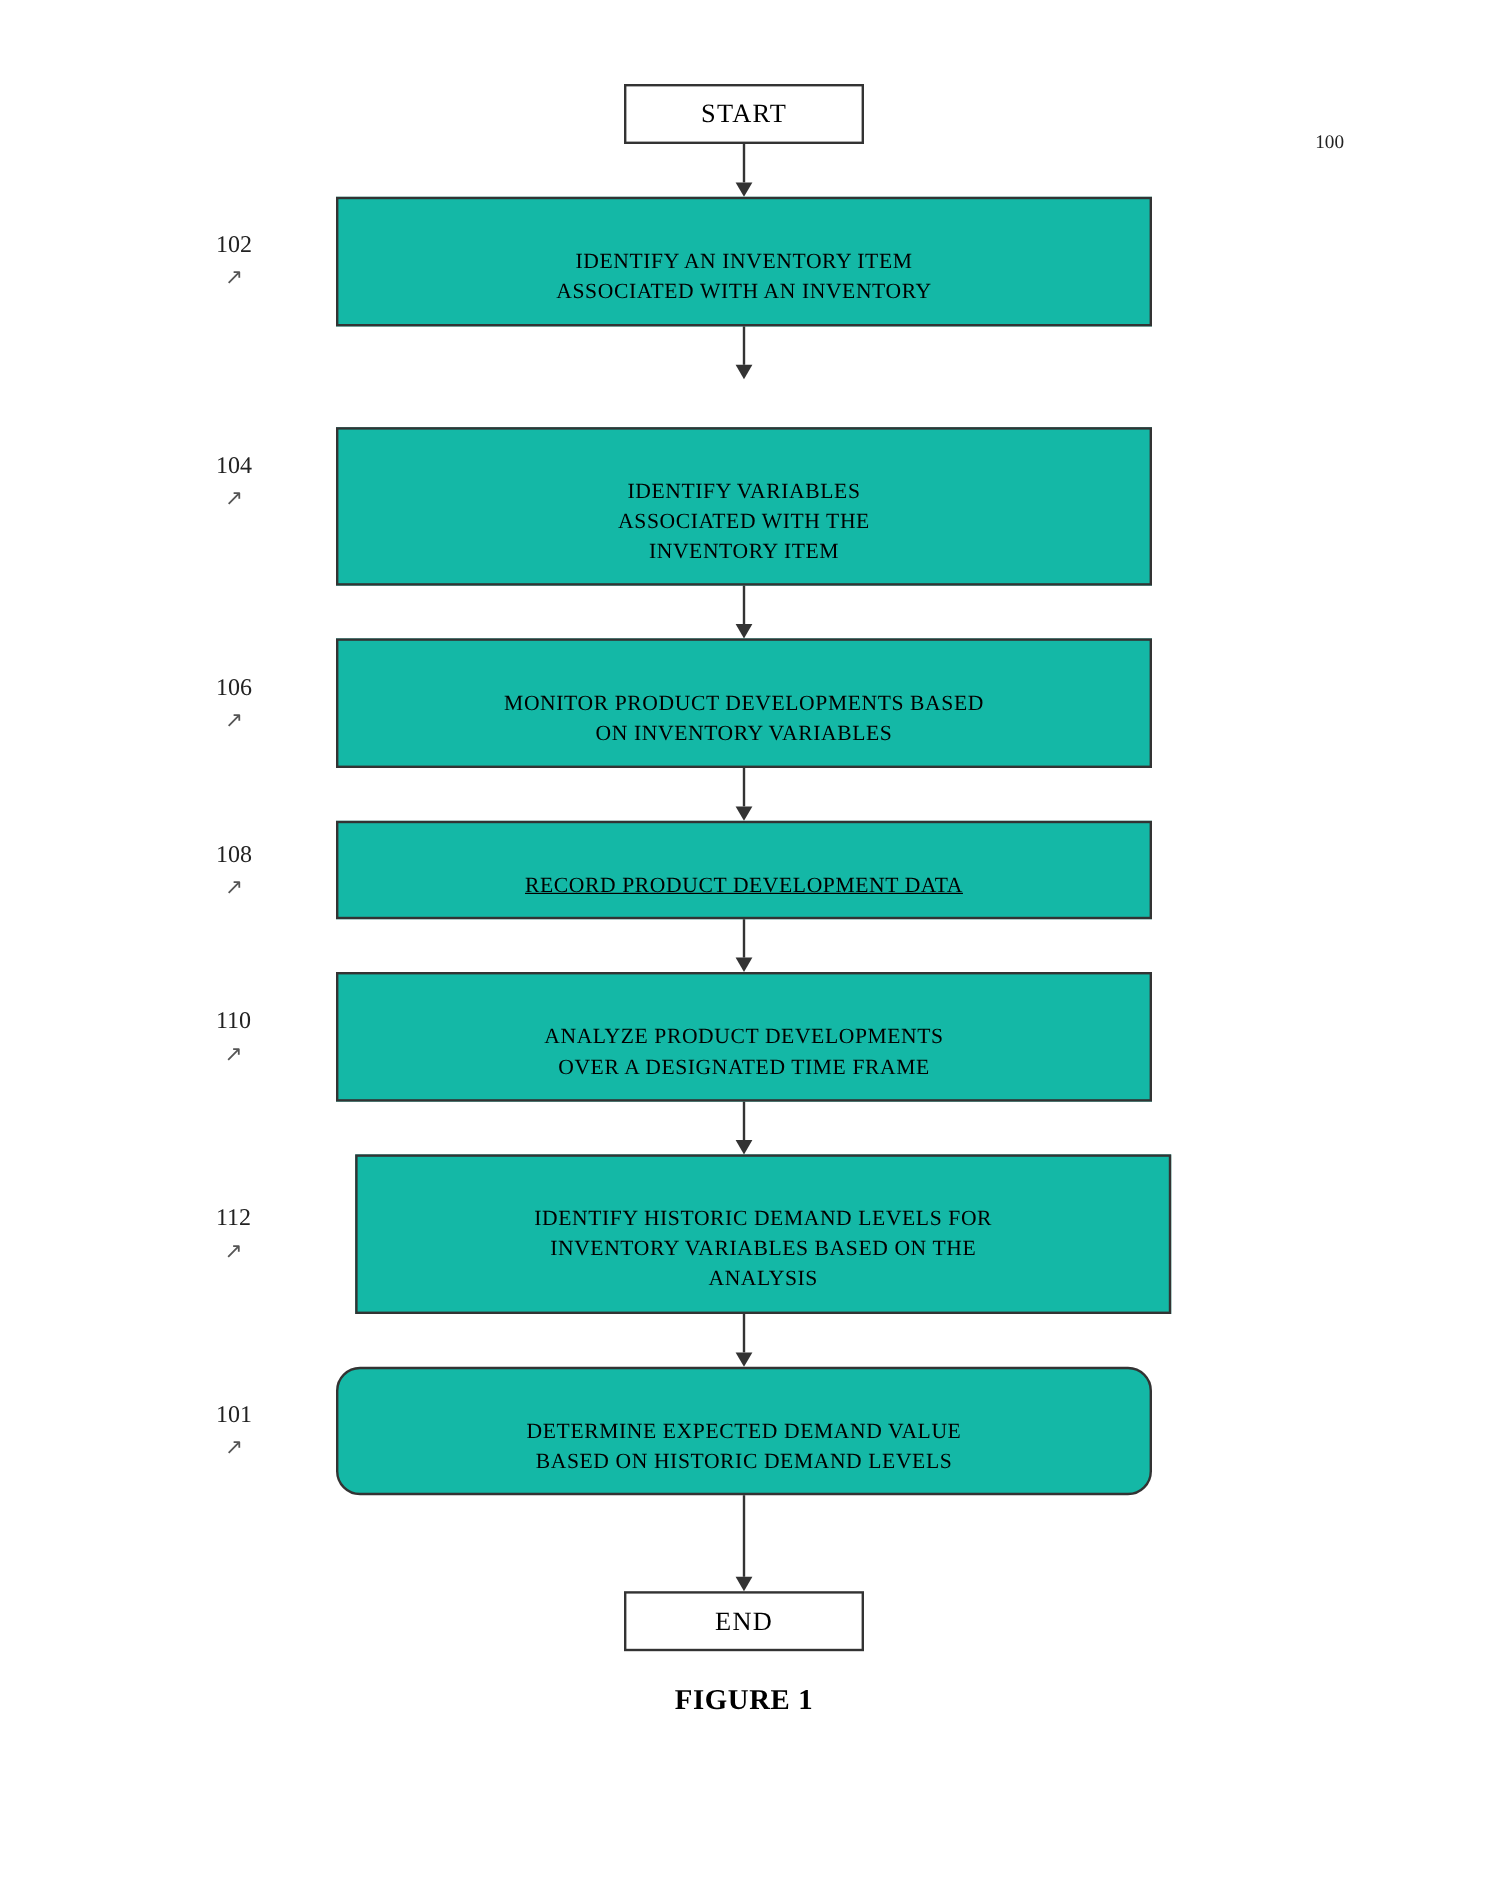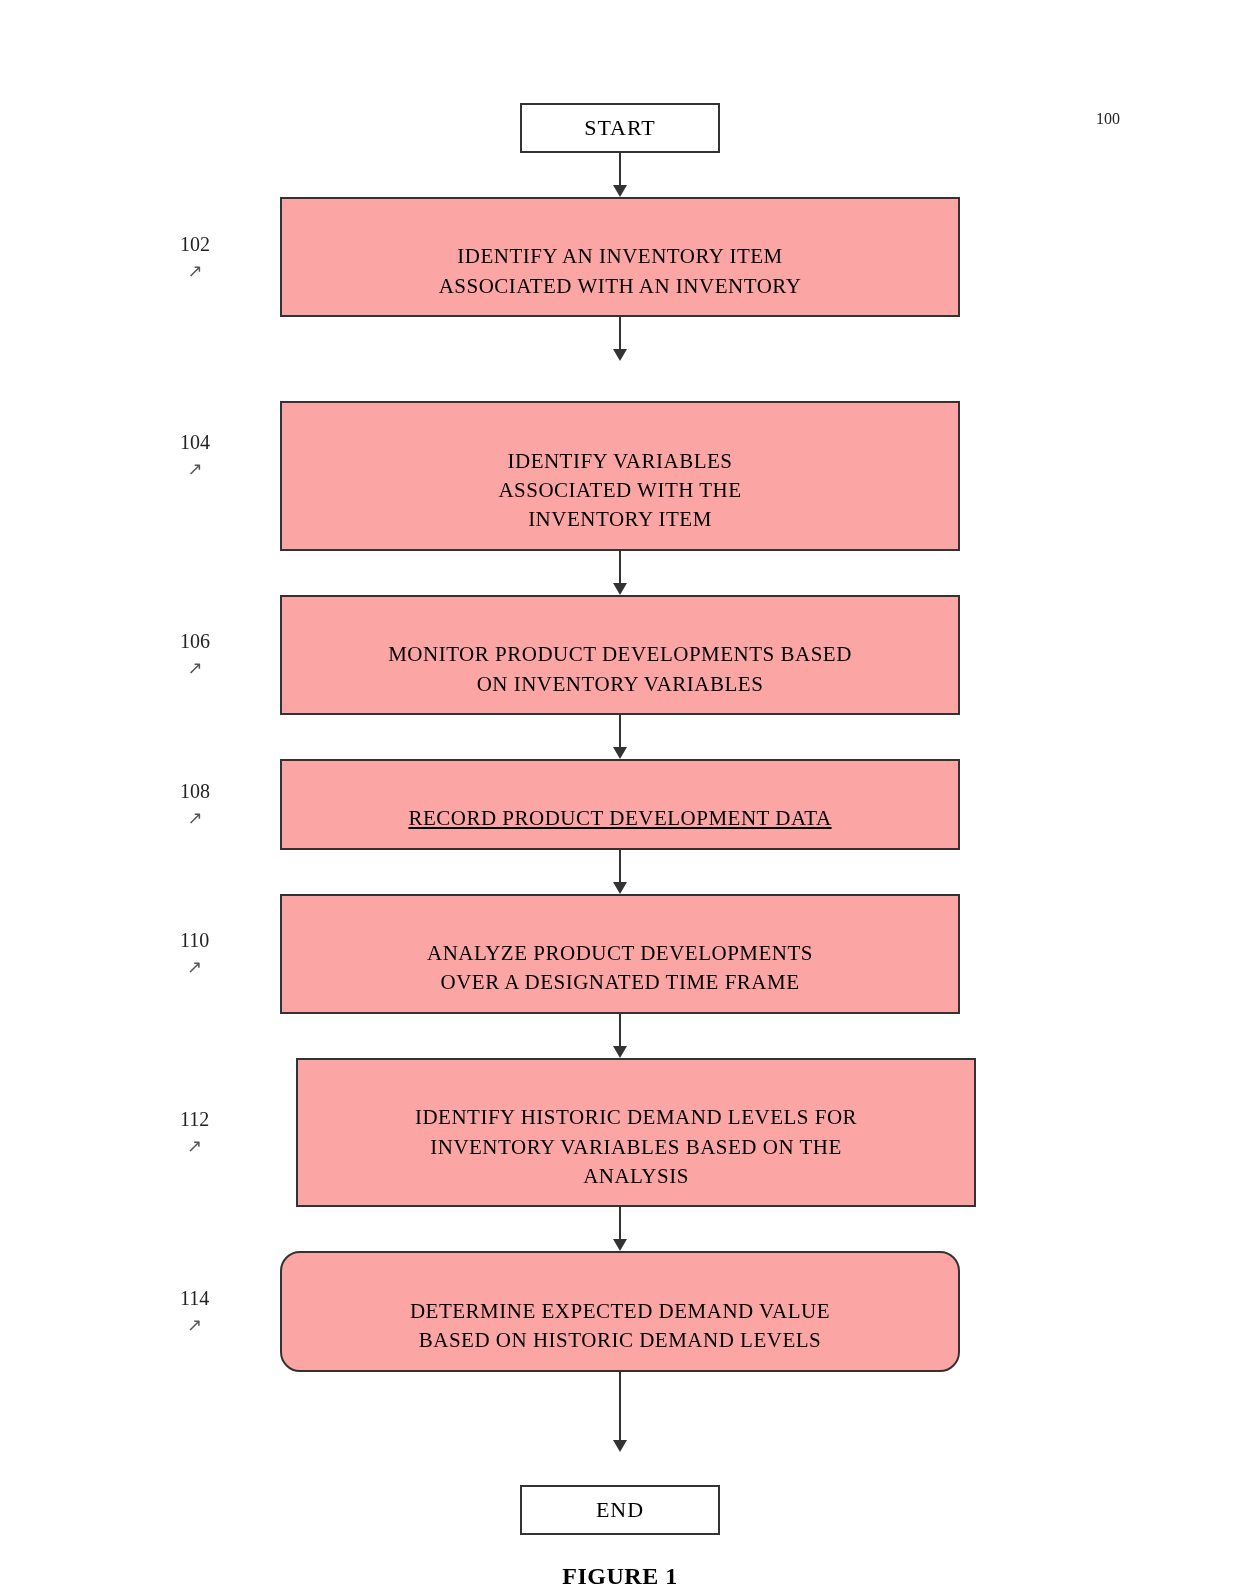--- a/index.html
+++ b/index.html
@@ -63,30 +63,29 @@
     }
     .box-terminal {
       border: 2px solid #333;
       padding: 10px 57px;
       font-size: 22px;
       font-family: 'Times New Roman', Times, serif;
       letter-spacing: 1px;
       text-align: center;
       background: #fff;
       min-width: 200px;
-      margin-top: 33px;
     }
     .box-process {
       border: 2px solid #333;
       padding: 14px 30px;
-      font-size: 21px;
+      font-size: 18px;
       font-family: 'Times New Roman', Times, serif;
       letter-spacing: 0.5px;
       text-align: center;
-      background: #fca5a5;
+      background: #14b8a6;
       width: 680px;
       line-height: 1.4;
     }
     .arrow {
       display: flex;
       flex-direction: column;
       align-items: center;
       height: 44px;
       position: relative;
     }
@@ -222,21 +221,21 @@
       </div>
     </div>
 
     <div class="arrow">
       <div class="arrow-line"></div>
       <div class="arrow-head"></div>
     </div>
 
     <div class="node-row">
       <div class="node-label">
-        <span>114</span>
+        <span>101</span>
         <span class="squiggle">↗</span>
       </div>
       <div class="box-process" style="white-space: pre-line; border-radius: 20px;">
         <span>DETERMINE EXPECTED DEMAND VALUE
 BASED ON HISTORIC DEMAND LEVELS</span>
       </div>
     </div>
 
     <div class="arrow" style="height: 80px;">
       <div class="arrow-line"></div>

